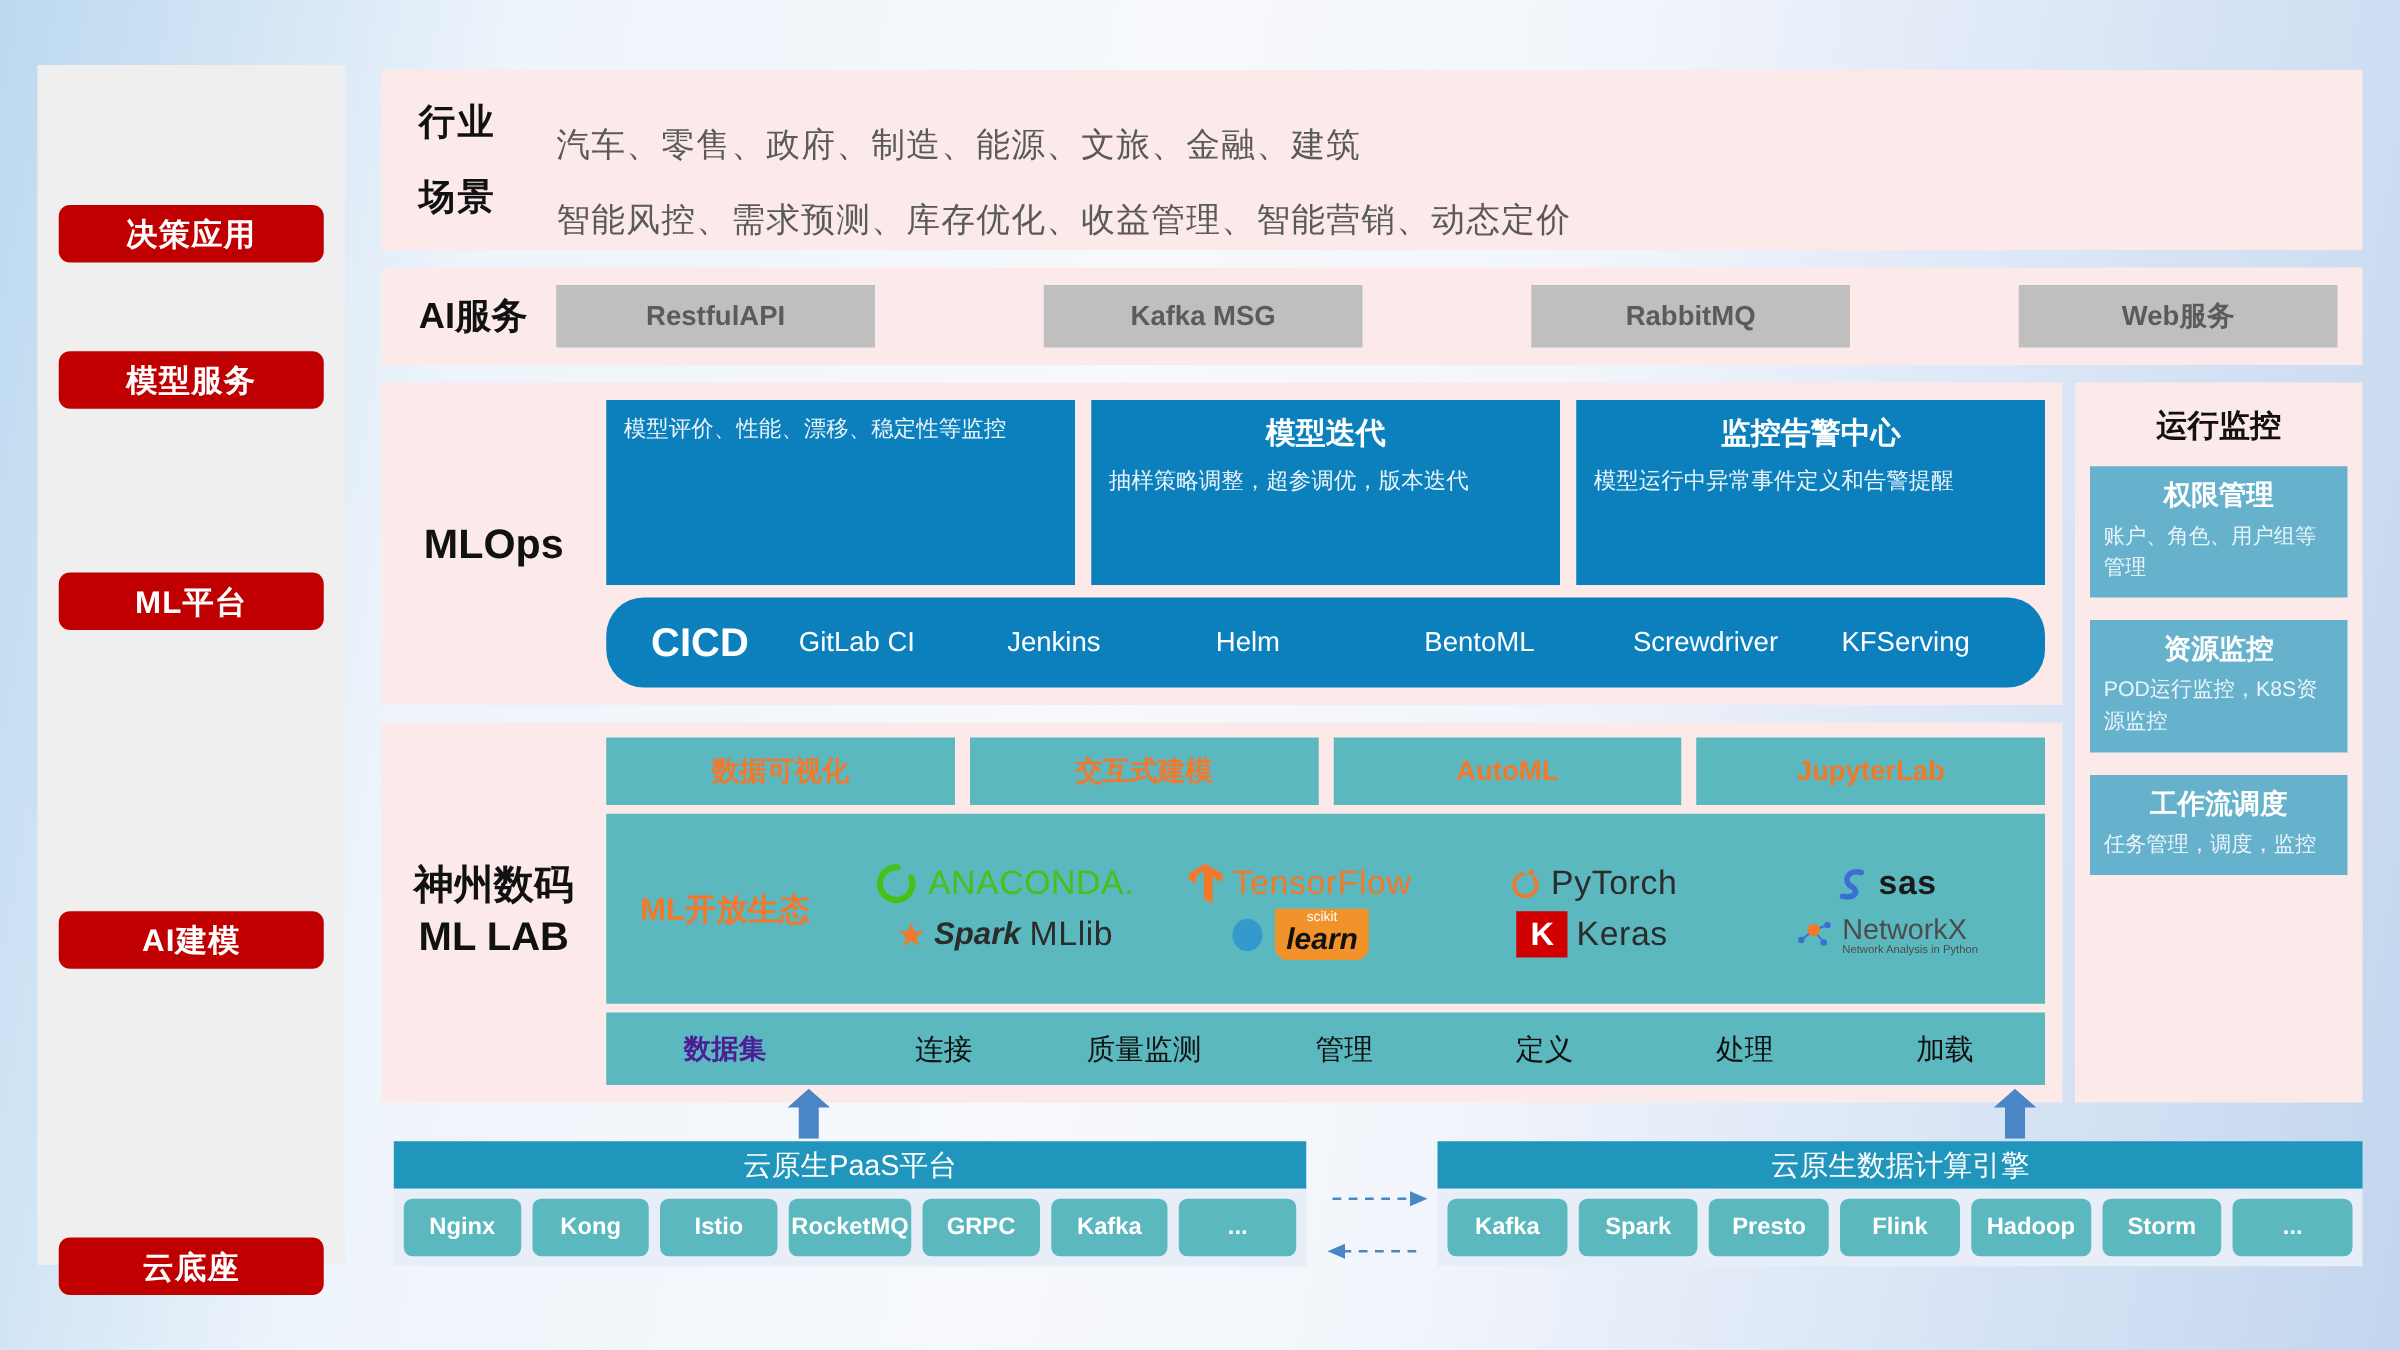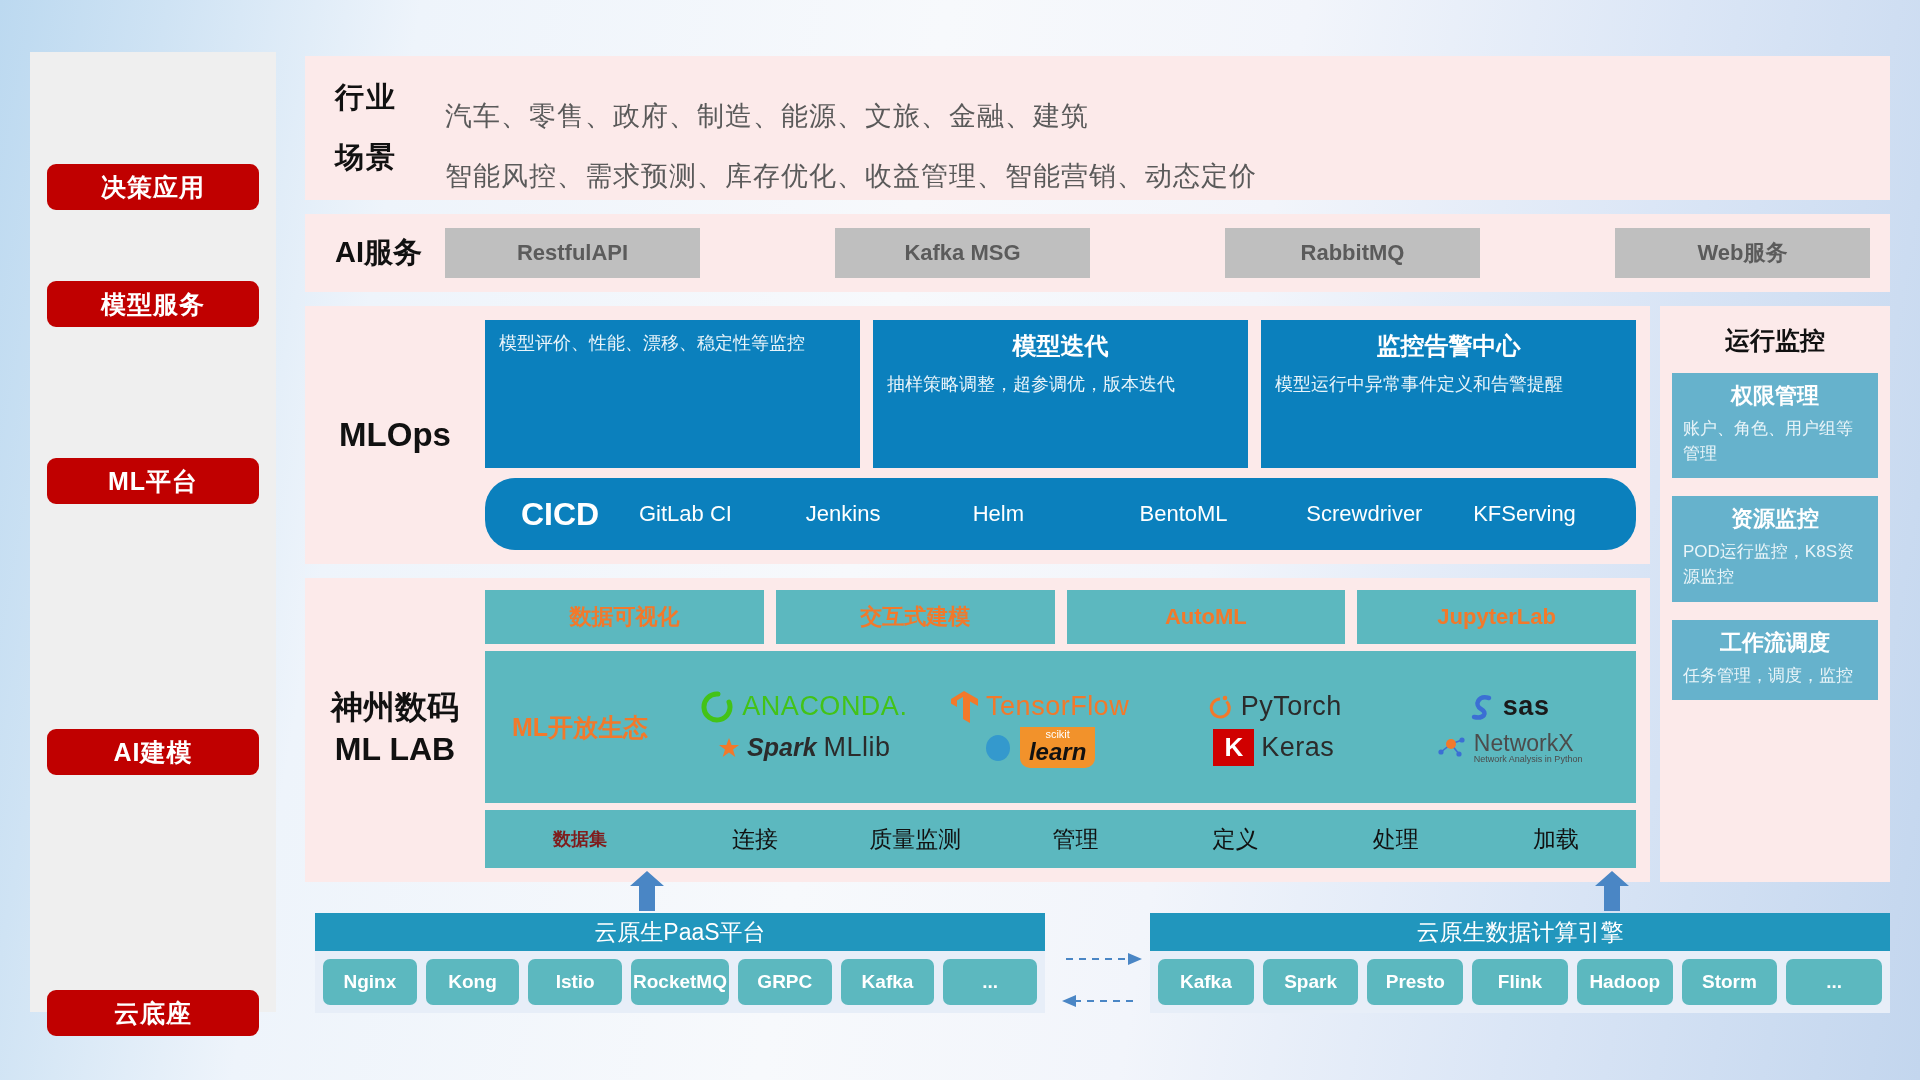--- a/index.html
+++ b/index.html
@@ -92,21 +92,21 @@
   .lab-tab { flex:1; background:#5cb8bf; height:54px; display:flex; align-items:center; justify-content:center;
              color:#f2792b; font-size:22px; font-weight:bold; }
   .eco-row { margin-top:7px; background:#5cb8bf; display:flex; align-items:center; height:152px;gap:12px; }
   .eco-label { width:190px; text-align:center; color:#f2792b; font-size:25px; font-weight:bold; }
   .eco-logos { flex:1; display:grid; grid-template-columns:repeat(4,1fr); grid-template-rows:1fr 1fr;
                align-items:center; justify-items:center; padding-right:10px; }
   .logo { display:flex; align-items:center; gap:7px; }
   .logo-txt { font-size:27px; letter-spacing:.5px; }
 
   .ds-row { margin-top:7px; background:#5cb8bf; height:58px; display:flex; align-items:center; }
-  .ds-label { width:190px; text-align:center; color:#7f1d1d; font-size:18px; font-weight:bold; }
+  .ds-label { width:190px; text-align:center; color:#4c1d95; font-size:22px; font-weight:bold; }
   .ds-items { flex:1; display:flex; }
   .ds-item { flex:1; text-align:center; color:#111; font-size:23px; }
 
   
   .cloud { position:absolute; left:305px; top:893px; width:1585px; height:160px; }
   .cloud-col { position:absolute; top:20px; }
   .cloud-col.left { left:10px; width:730px; }
   .cloud-col.right { left:845px; width:740px; }
   .cloud-head { background:#2196bd; color:#fff; height:38px; display:flex;
                 align-items:center; justify-content:center; font-size:23px; }

